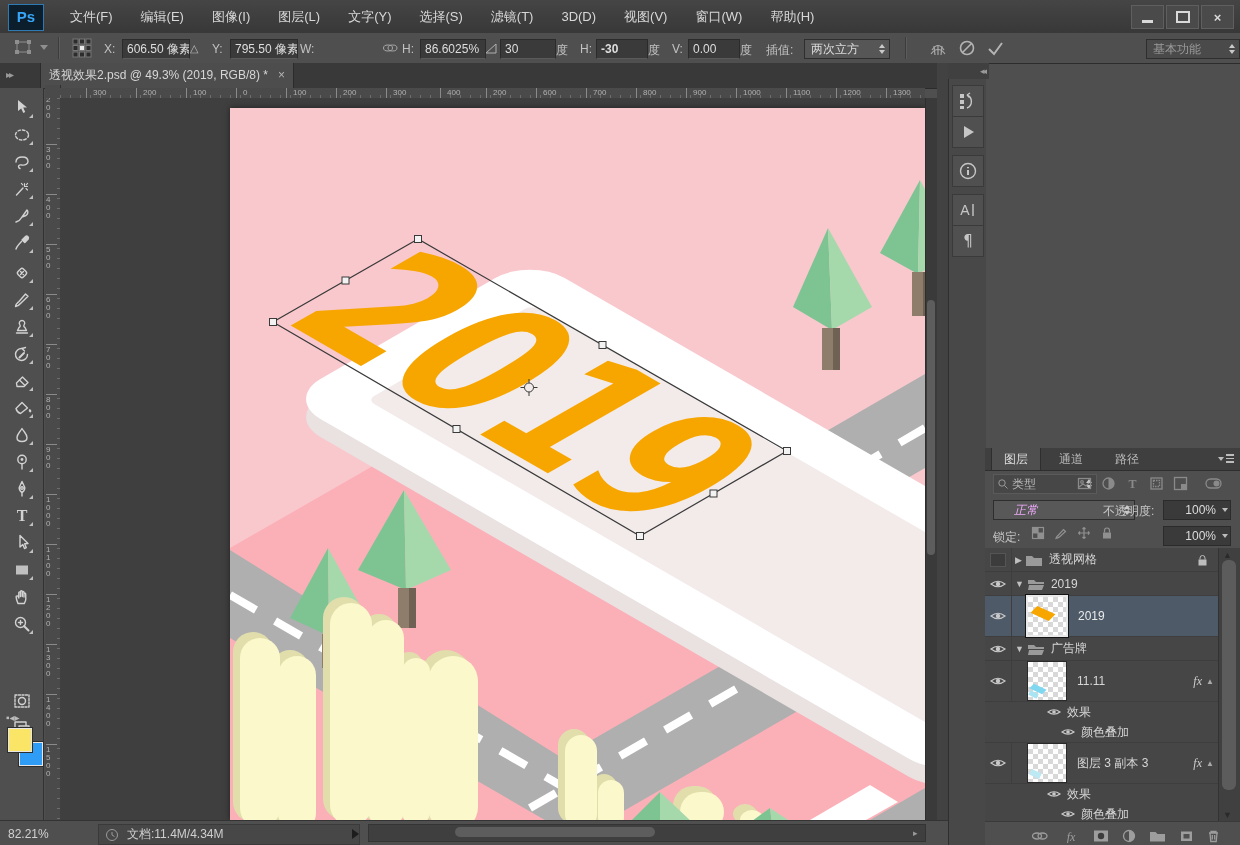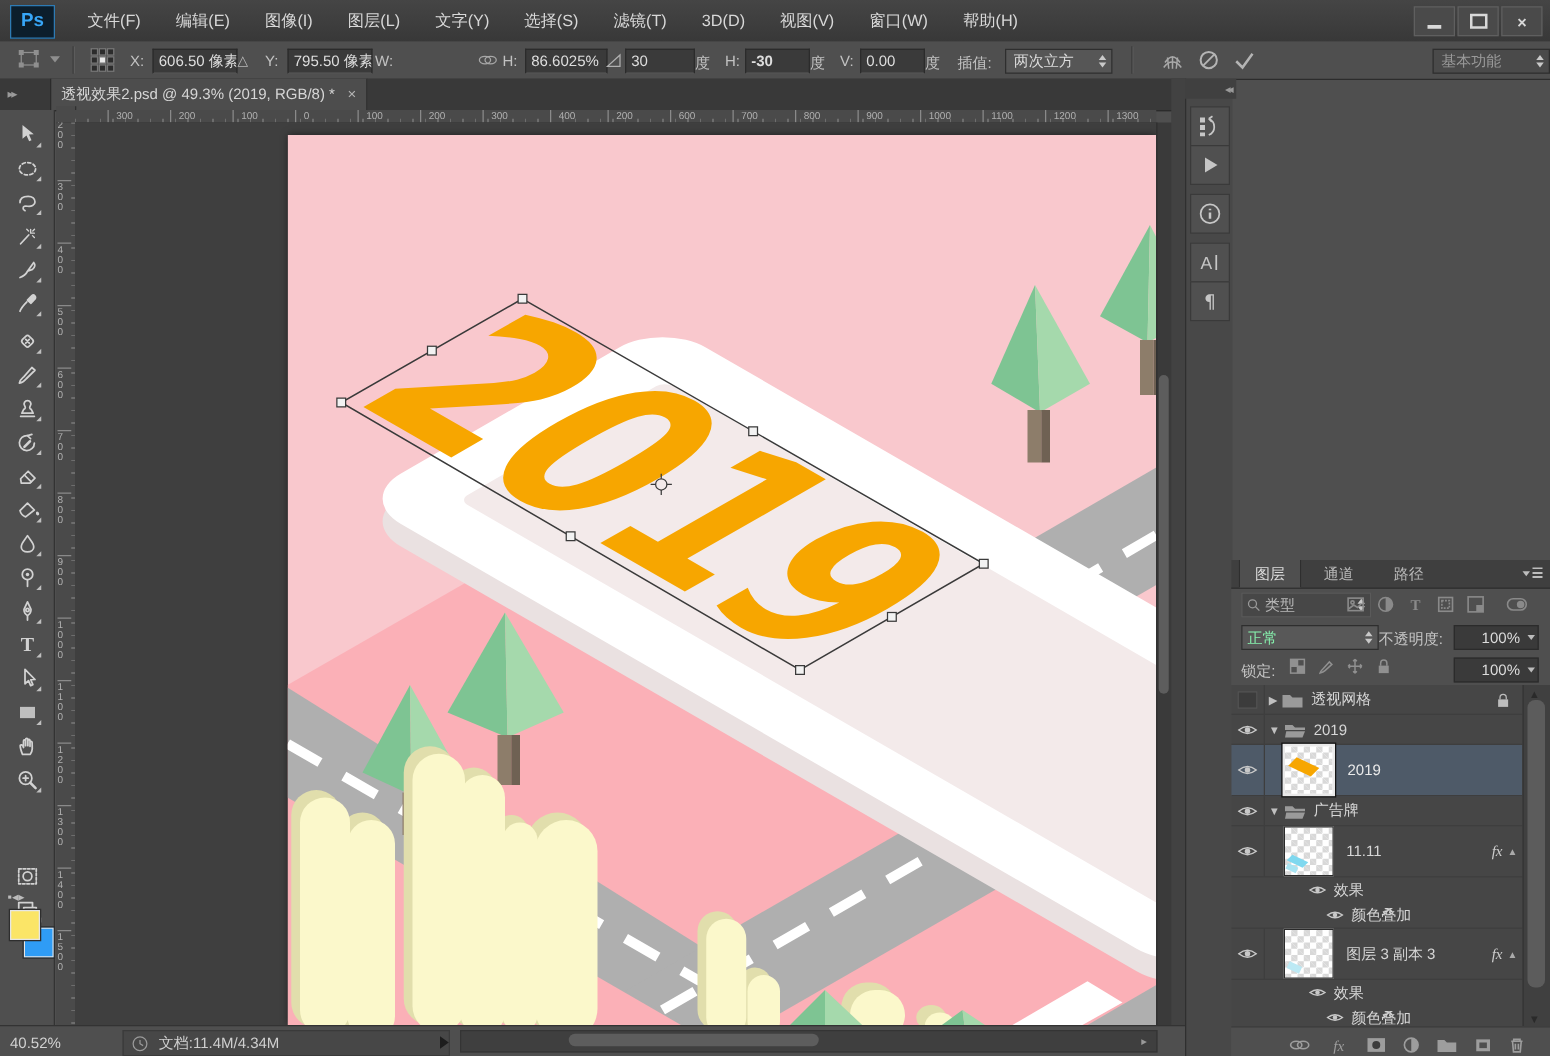--- a/index.html
+++ b/index.html
@@ -78,21 +78,21 @@
   .pmenu{position:absolute;right:6px;top:5px;width:16px;height:12px;}
   .pmenu:before{content:"";position:absolute;left:0;top:4px;border-left:3px solid transparent;border-right:3px solid transparent;border-top:4px solid #bdbdbd;}
   .pmenu:after{content:"";position:absolute;left:8px;top:1px;width:8px;height:9px;
      background:linear-gradient(#bdbdbd 0 1.5px,transparent 1.5px 3.5px,#bdbdbd 3.5px 5px,transparent 5px 7px,#bdbdbd 7px 8.5px,transparent 8.5px);}
   .noprops{position:absolute;left:16px;top:34px;color:#9b9b9b;font-size:13px;}
   .pfooter{position:absolute;left:0;width:255px;height:20px;border-top:1px solid #3a3a3a;background:#4b4b4b;}
   
   .lfilter{position:absolute;left:8px;top:26px;width:70px;height:18px;background:#474747;border:1px solid #5a5a5a;color:#b9b9b9;font-size:12px;line-height:18px;padding:0 14px 0 18px;}
   .ficons{position:absolute;left:92px;top:28px;display:flex;gap:9px;}
   .ficons svg{stroke:#8a8a8a;fill:none;stroke-width:1.3;}
-  .blend{position:absolute;left:8px;top:52px;width:100px;height:18px;background:#585858;border:1px solid #2e2e2e;color:#86efac;font-size:12px;line-height:18px;padding:0 4px;}
+  .blend{position:absolute;left:8px;top:52px;width:100px;height:18px;background:#585858;border:1px solid #2e2e2e;color:#f0abfc;font-size:12px;line-height:18px;padding:0 20px;font-style:italic;}
   .plabel{position:absolute;font-size:12px;color:#c6c6c6;}
   .pvalbox{position:absolute;width:52px;height:18px;background:#3a3a3a;border:1px solid #2b2b2b;color:#dcdcdc;font-size:12px;line-height:18px;text-align:right;padding-right:14px;}
   .dcaret{position:absolute;right:2px;top:7px;border-left:3.5px solid transparent;border-right:3.5px solid transparent;border-top:4px solid #bcbcbc;}
   .lockicons{position:absolute;left:46px;top:78px;display:flex;gap:9px;}
   .lockicons svg{stroke:#909090;fill:none;stroke-width:1.2;}
   .layerlist{position:absolute;left:0;top:100px;width:233px;height:273px;background:#464646;overflow:hidden;}
   .lscroll{position:absolute;left:233px;top:100px;width:22px;height:273px;background:#404040;border-left:1px solid #333;}
   .lthumbbar{position:absolute;left:237px;top:112px;width:14px;height:230px;background:#5c5c5c;border-radius:6px;}
   .larrow{position:absolute;left:238px;color:#2a2a2a;font-size:9px;}
   .lrow{position:absolute;left:0;width:233px;border-bottom:1px solid #3e3e3e;display:flex;align-items:center;}
@@ -525,21 +525,21 @@
           </g>
         </g>
       </svg>
     </div>
   </div>
   <div class="abs vscroll"></div>
   <div class="abs vthumb"></div>
   <div class="abs dockgap"></div>
 
   <div class="abs statusbar">
-    <div class="abs statzoom">40.52%</div>
+    <div class="abs statzoom">82.21%</div>
     <div class="abs statbox">
       <svg width="14" height="14">
           <circle cx="7" cy="7" r="5.5" stroke="#9a9a9a" fill="none"></circle>
           <path d="M7 4 V7 L9.5 8.5" stroke="#9a9a9a" fill="none"></path>
         </svg>
       <span>文档:11.4M/4.34M</span>
     </div>
     <div class="abs stattri"></div>
 
   </div>

